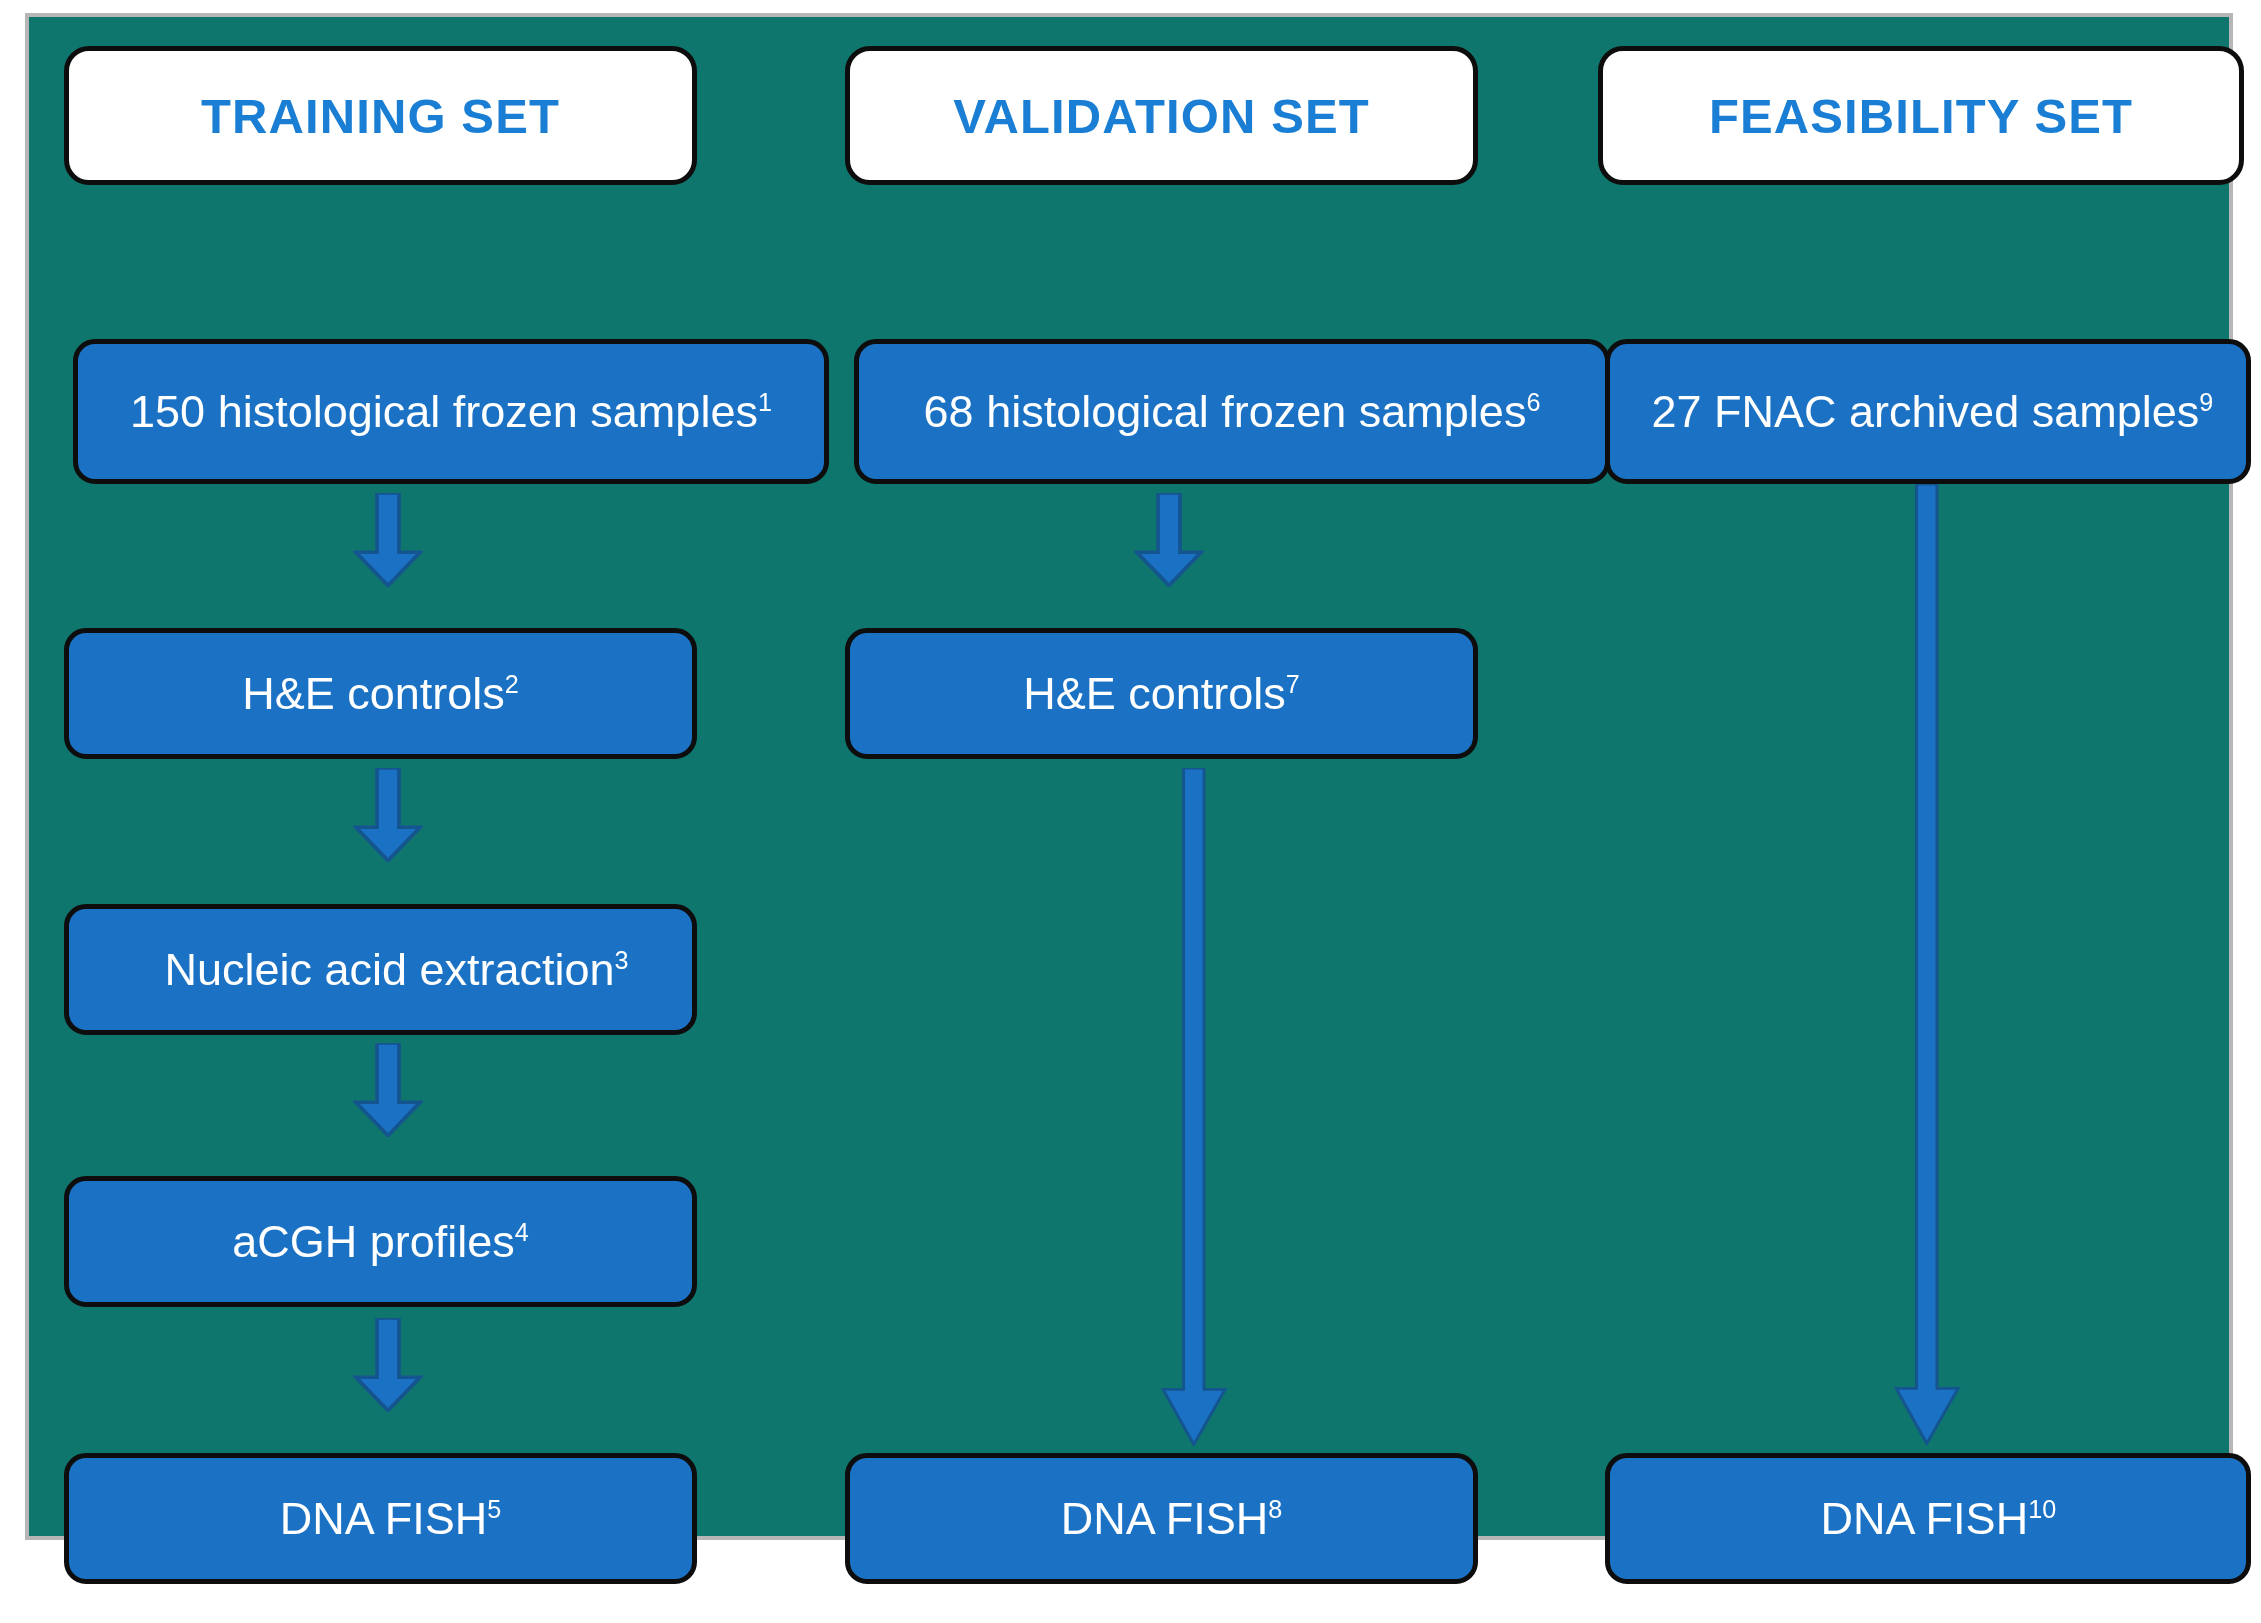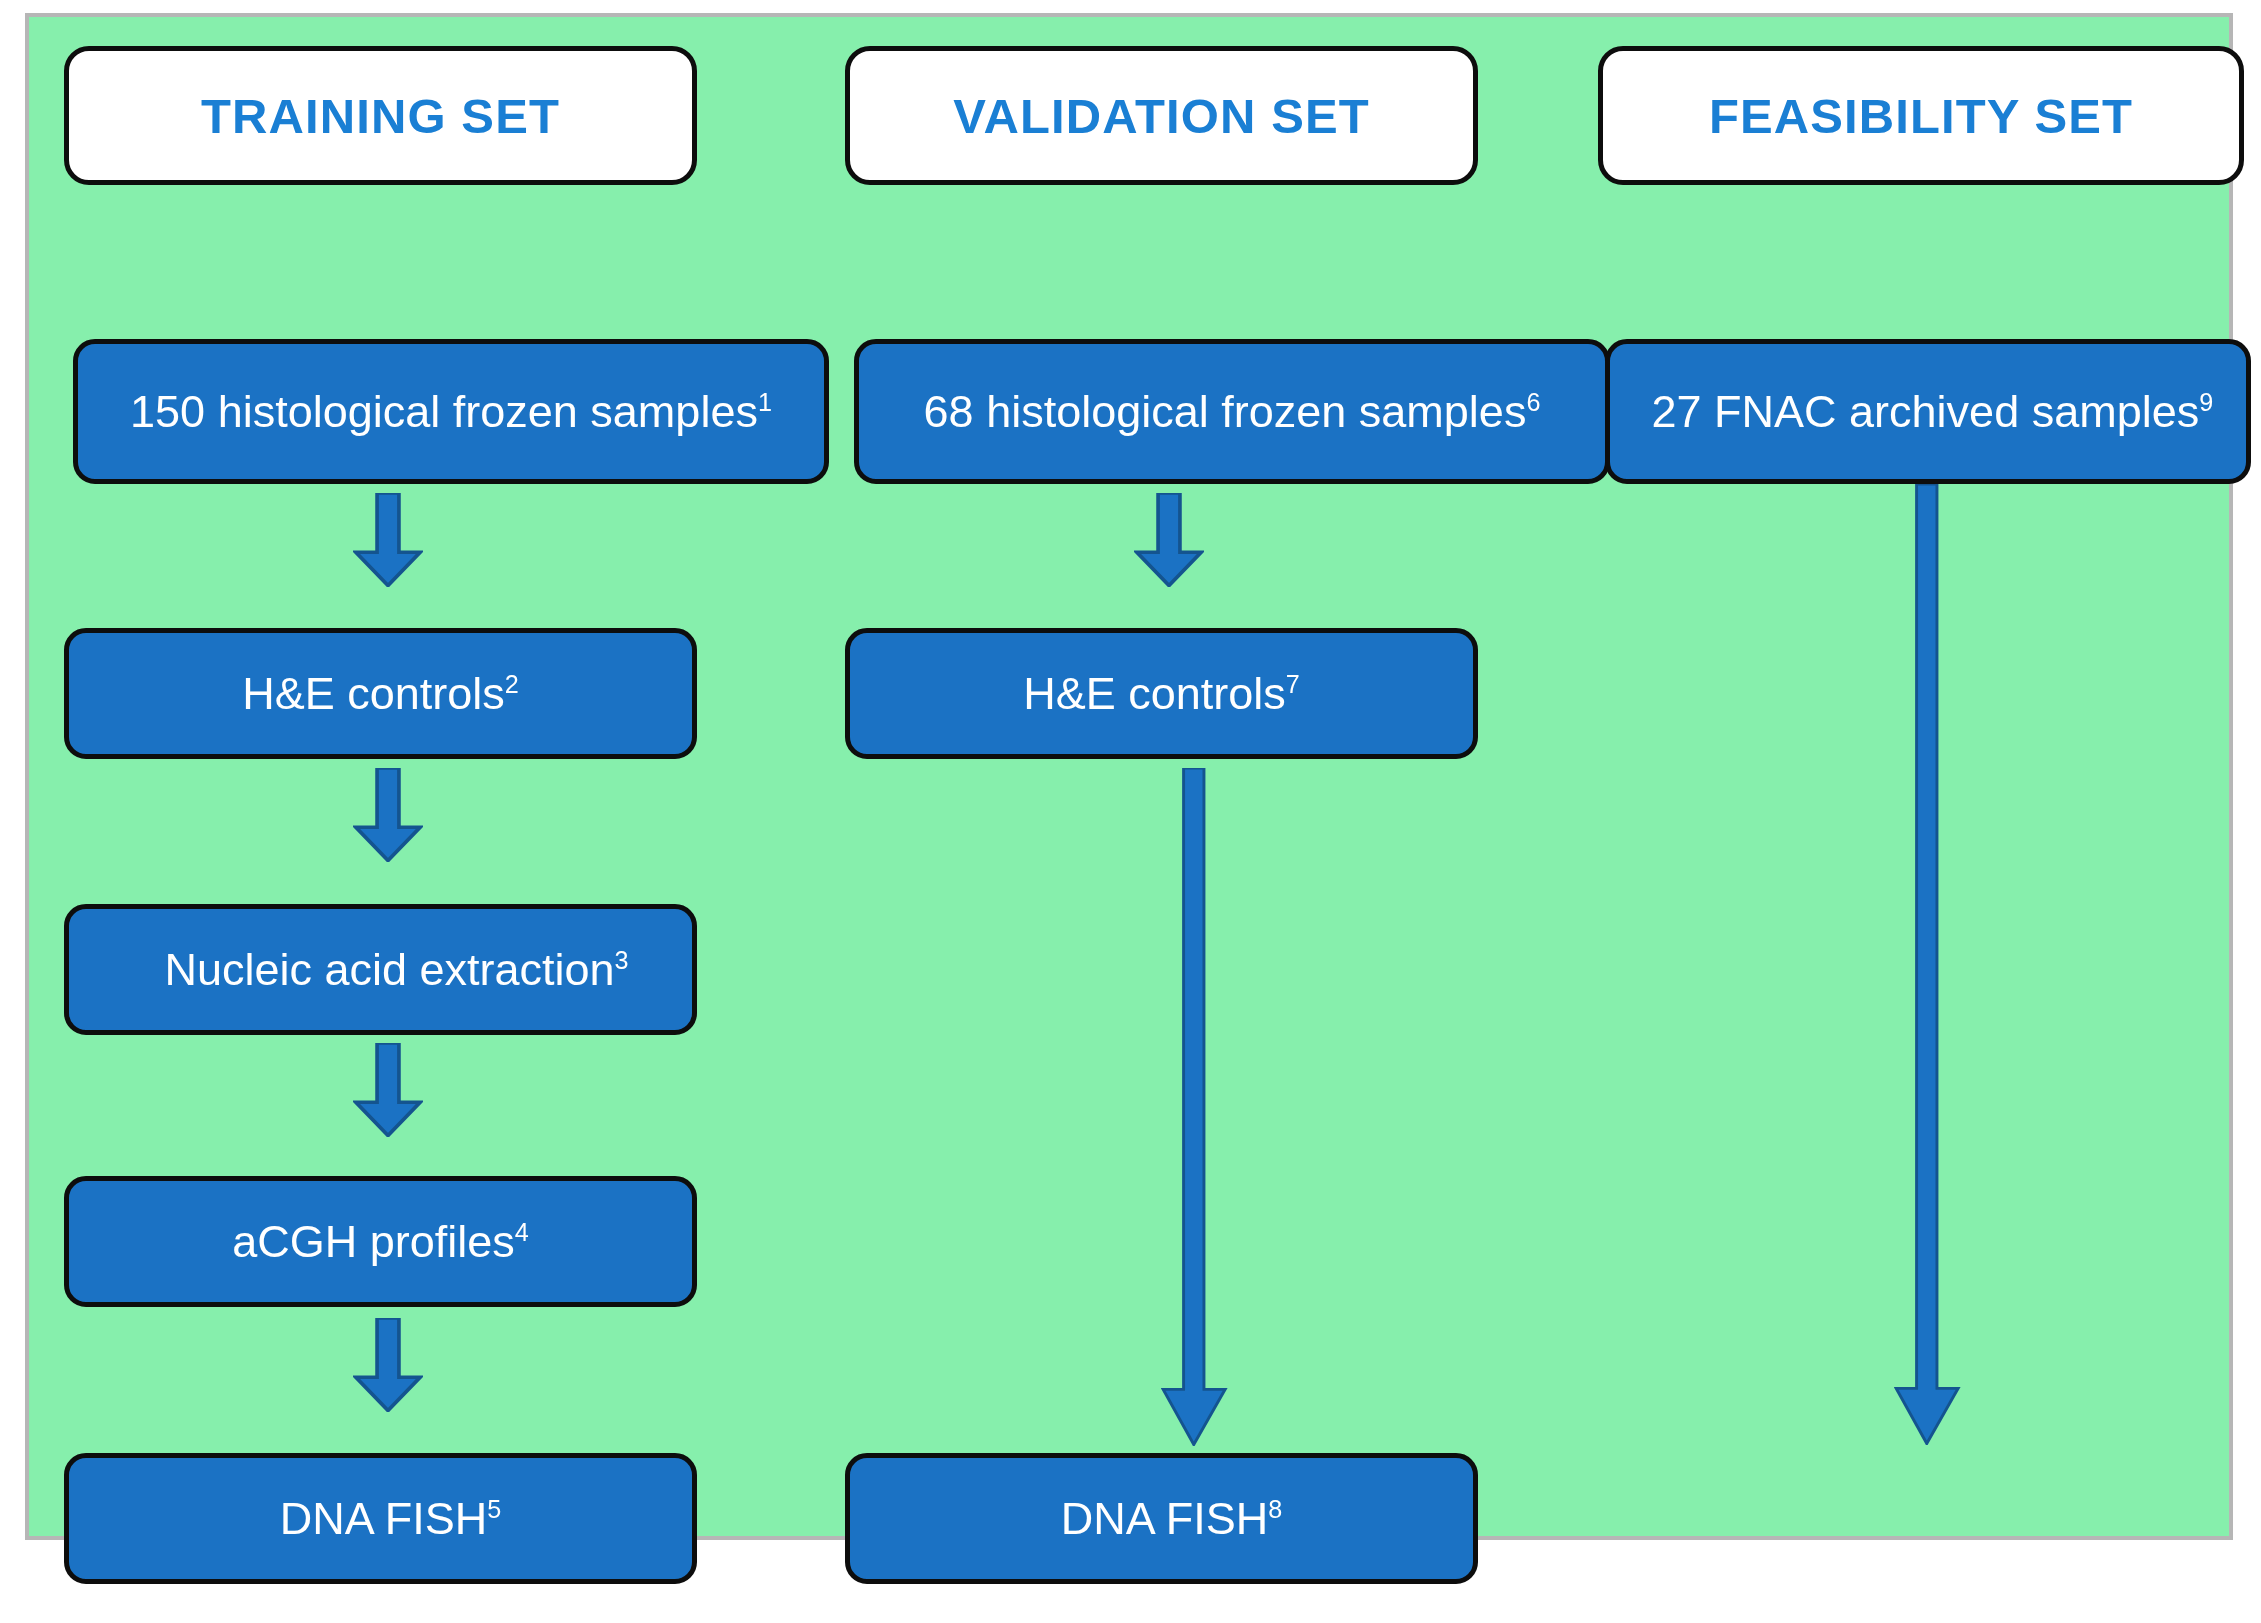--- a/index.html
+++ b/index.html
@@ -14,21 +14,21 @@
     overflow: hidden;
   }
 
   #figure-frame {
     position: absolute;
     left: 25px;
     top: 13px;
     width: 2208px;
     height: 1527px;
     border: 4.4px solid #b6b6b6;
-    background: #86efac;
+    background: #0f766e;
     box-sizing: border-box;
   }
 
   .column {
     position: absolute;
     top: 0;
     width: 697px;
     height: 100%;
   }
   #col-training   { left: 13px; }
@@ -192,16 +192,19 @@
     </div>
 
     <div class="node n-tall row-1">
       <span class="node-label"><span>27 FNAC archived samples</span><sup>9</sup></span>
     </div>
 
     <svg class="arrow arrow-long-feasibility" viewBox="0 0 92 1324" preserveAspectRatio="none">
       <polygon points="31,0 59,0 59,1246 88,1246 45,1322 3,1246 31,1246" fill="#1b72c4" stroke="#14548f" stroke-width="4" stroke-linejoin="miter"></polygon>
     </svg>
 
+    <div class="node n-std row-5">
+      <span class="node-label"><span>DNA FISH</span><sup>10</sup></span>
+    </div>
   </div>
 
 </div>
 
 
 </body></html>

